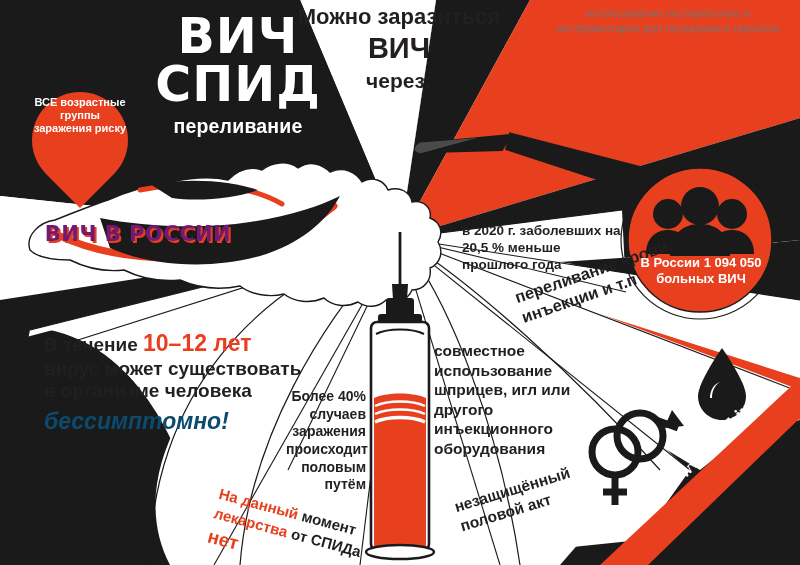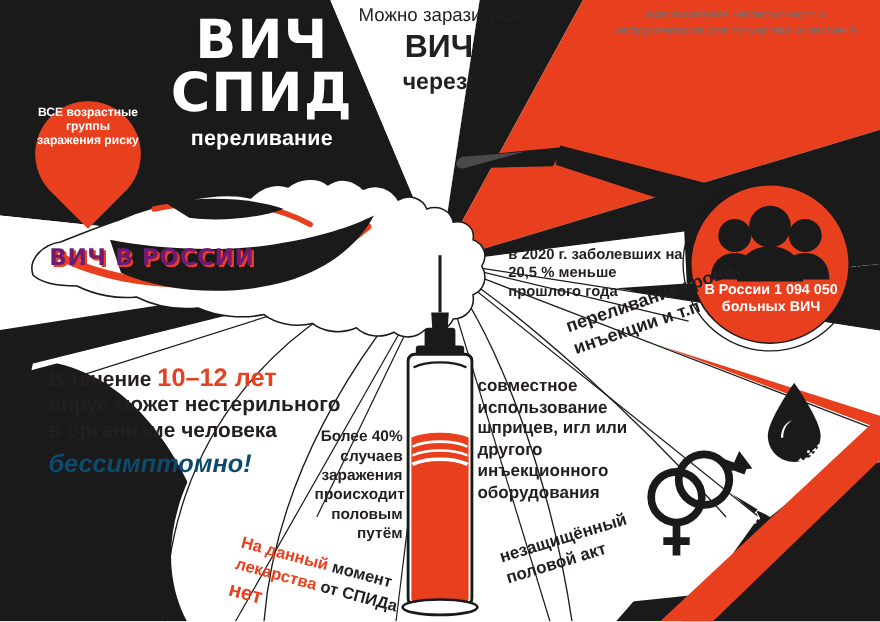--- a/index.html
+++ b/index.html
@@ -68,21 +68,21 @@
     font-family:"DejaVu Sans","Liberation Sans",sans-serif;
     text-shadow:2px 2px 0 #e8401f;
     z-index:30;
   }
 
   
   #head-top{
     left:268px;top:5px;width:262px;text-align:center;z-index:30;
     color:#231f20;
   }
-  #head-l1{font-size:17px;font-weight:normal;line-height:1.1;}
+  #head-l1{font-size:22px;font-weight:bold;line-height:1.1;}
   #head-l2{font-size:29px;font-weight:bold;line-height:1.15;margin-top:3px;}
   #head-l3{font-size:21px;font-weight:bold;line-height:1.1;margin-top:3px;}
 
   
   #tattoo-text{
     left:548px;top:6px;width:240px;
     text-align:center;color:#737373;font-weight:normal;
     font-size:11px;line-height:1.34;z-index:30;
   }
 
@@ -312,21 +312,21 @@
     <path d="M722,348 C722,348 698,382 698,396 C698,410 709,420 722,420
              C735,420 746,410 746,396 C746,382 722,348 722,348 Z" fill="#1a1a1a"></path>
     <path d="M710,398 C710,390 714,384 720,382 C714,386 712,392 712,398 Z" fill="#ffffff"></path>
   </svg>
 
   <div class="txt" id="years-block">
     <div class="l1">
       <span>В течение</span>
       <span id="years-num">10–12 лет</span>
     </div>
-    <div class="l">вирус может нестерильного</div>
+    <div class="l">вирус может существовать</div>
     <div class="l">в организме человека</div>
     <div id="years-l4">бессимптомно!</div>
   </div>
 
   <div class="txt" id="forty-block">Более 40% случаев заражения происходит половым путём</div>
 
   <svg class="layer" viewBox="0 0 800 565" width="800" height="565">
     <rect x="398.6" y="232" width="2.8" height="52" fill="#1a1a1a"></rect>
     <path d="M392,284 L408,284 L407,300 L393,300 Z" fill="#1a1a1a"></path>
     <rect x="386" y="298" width="28" height="20" rx="3" fill="#1a1a1a"></rect>

